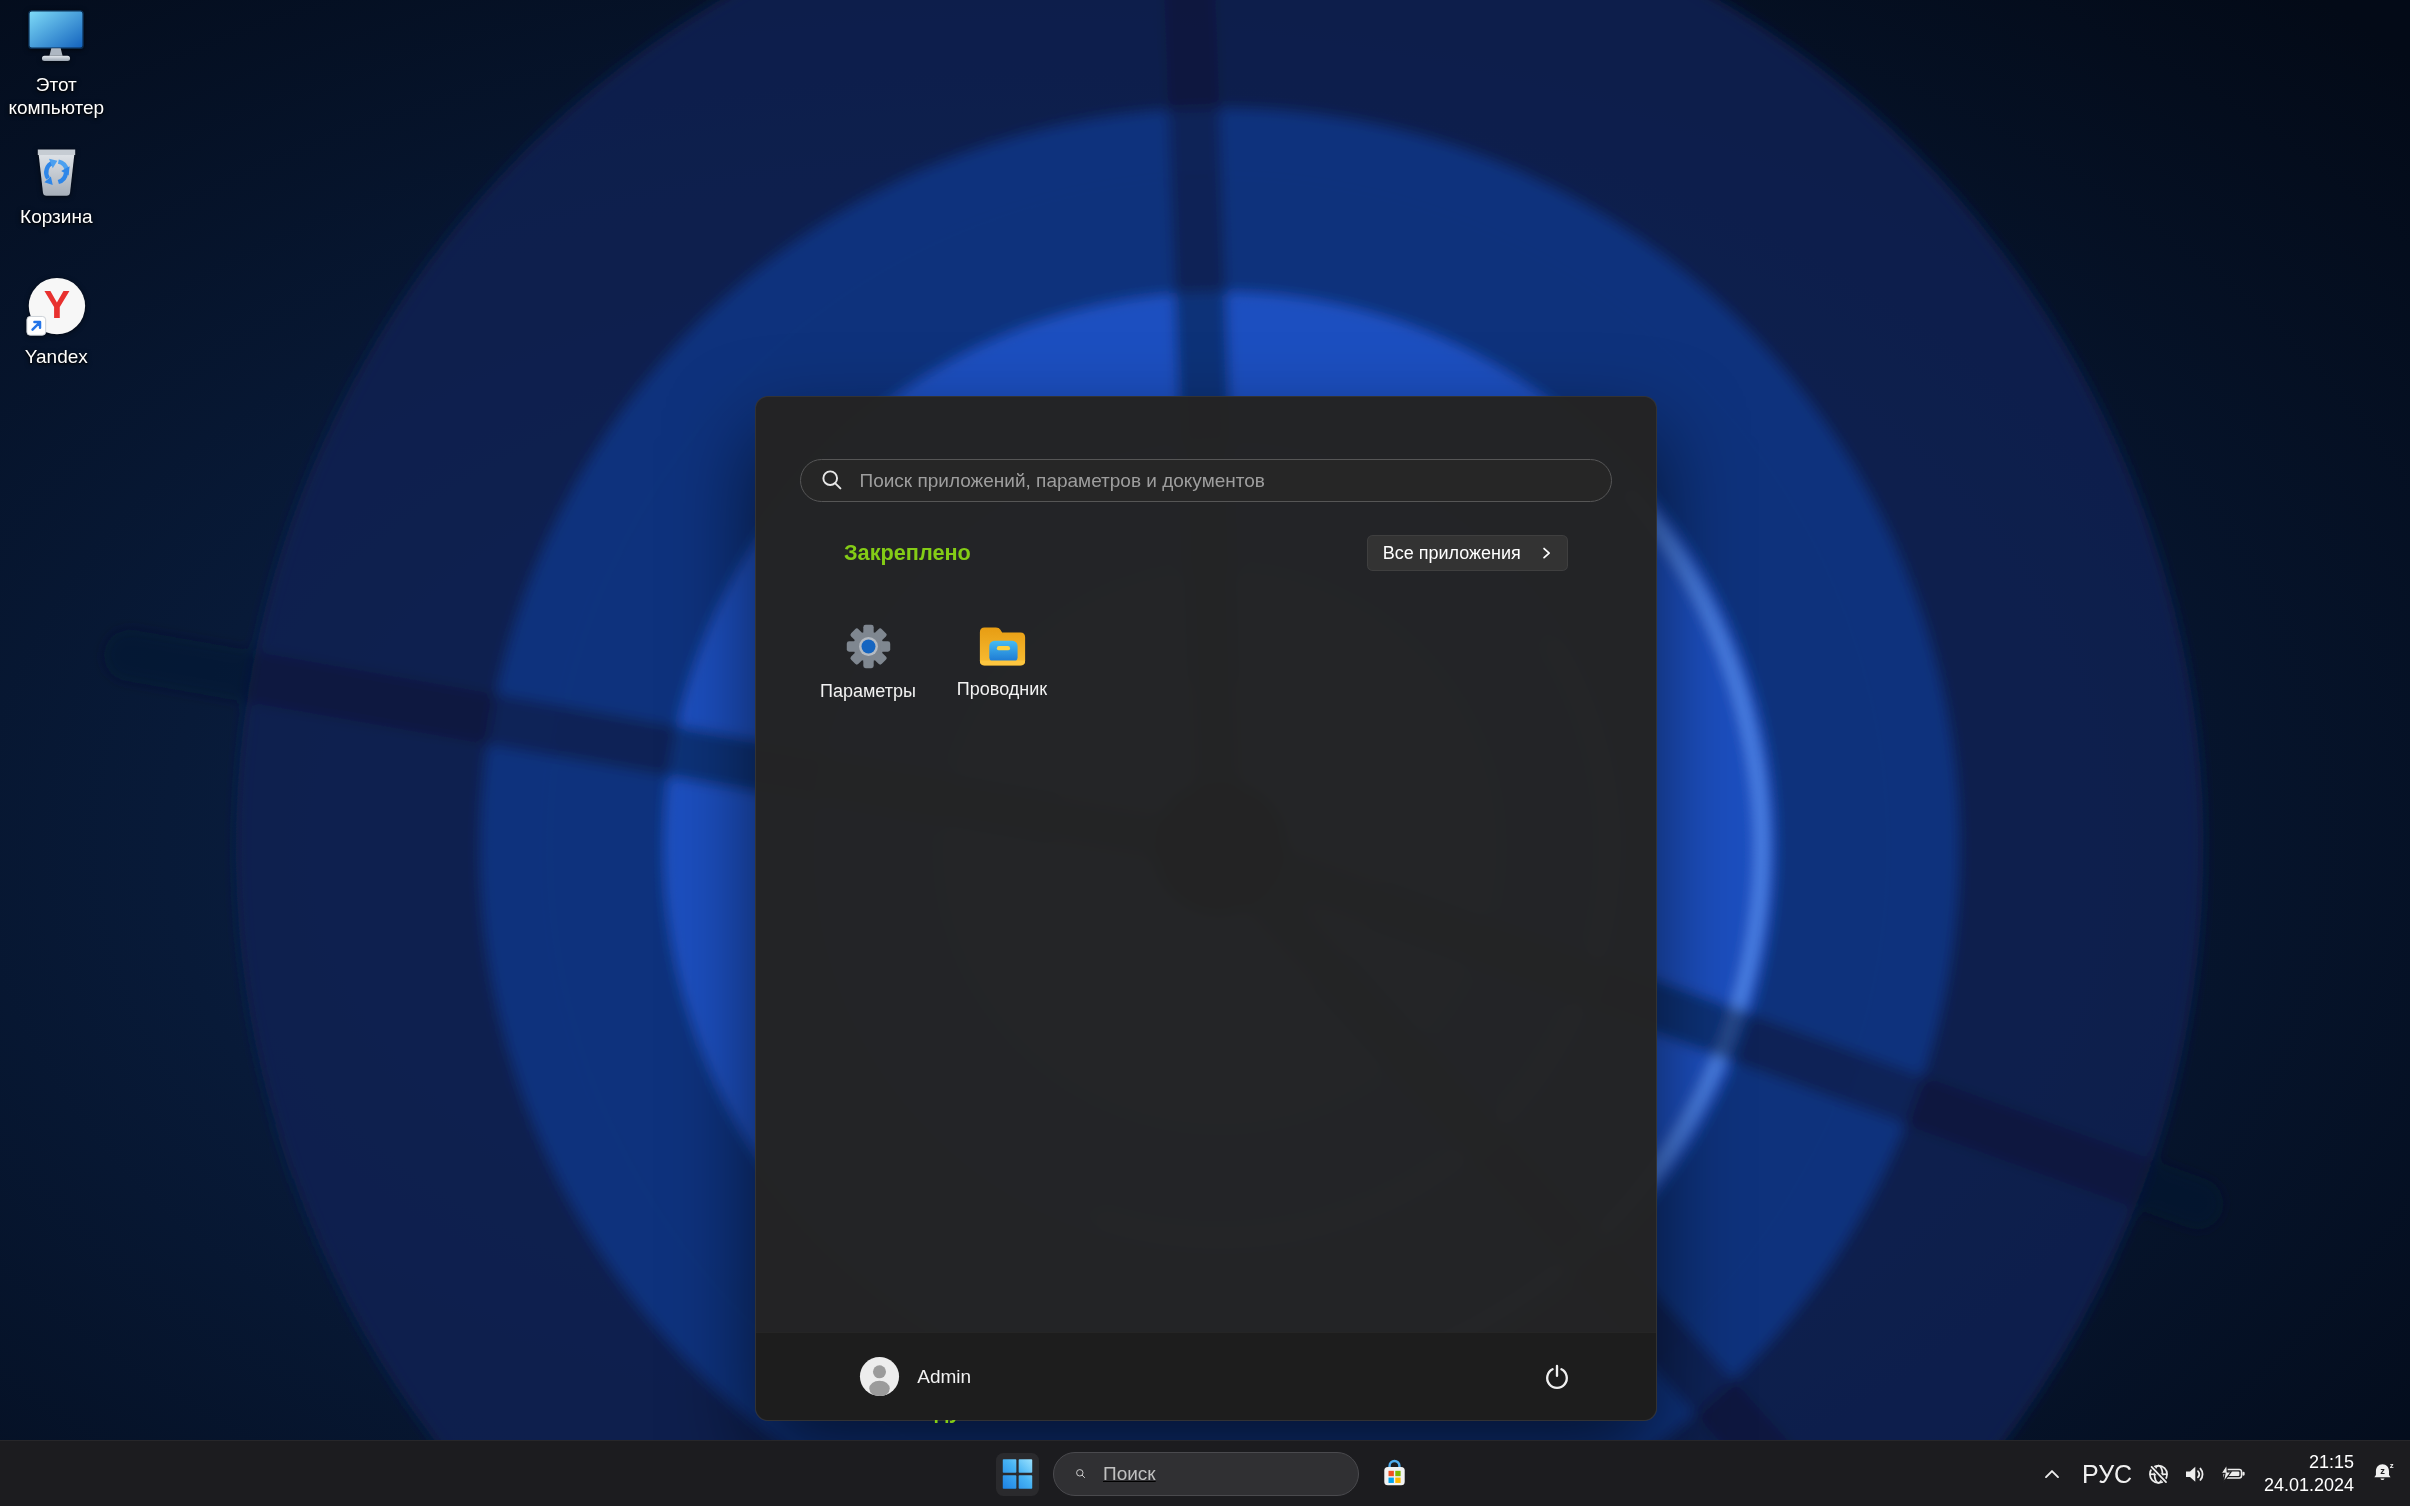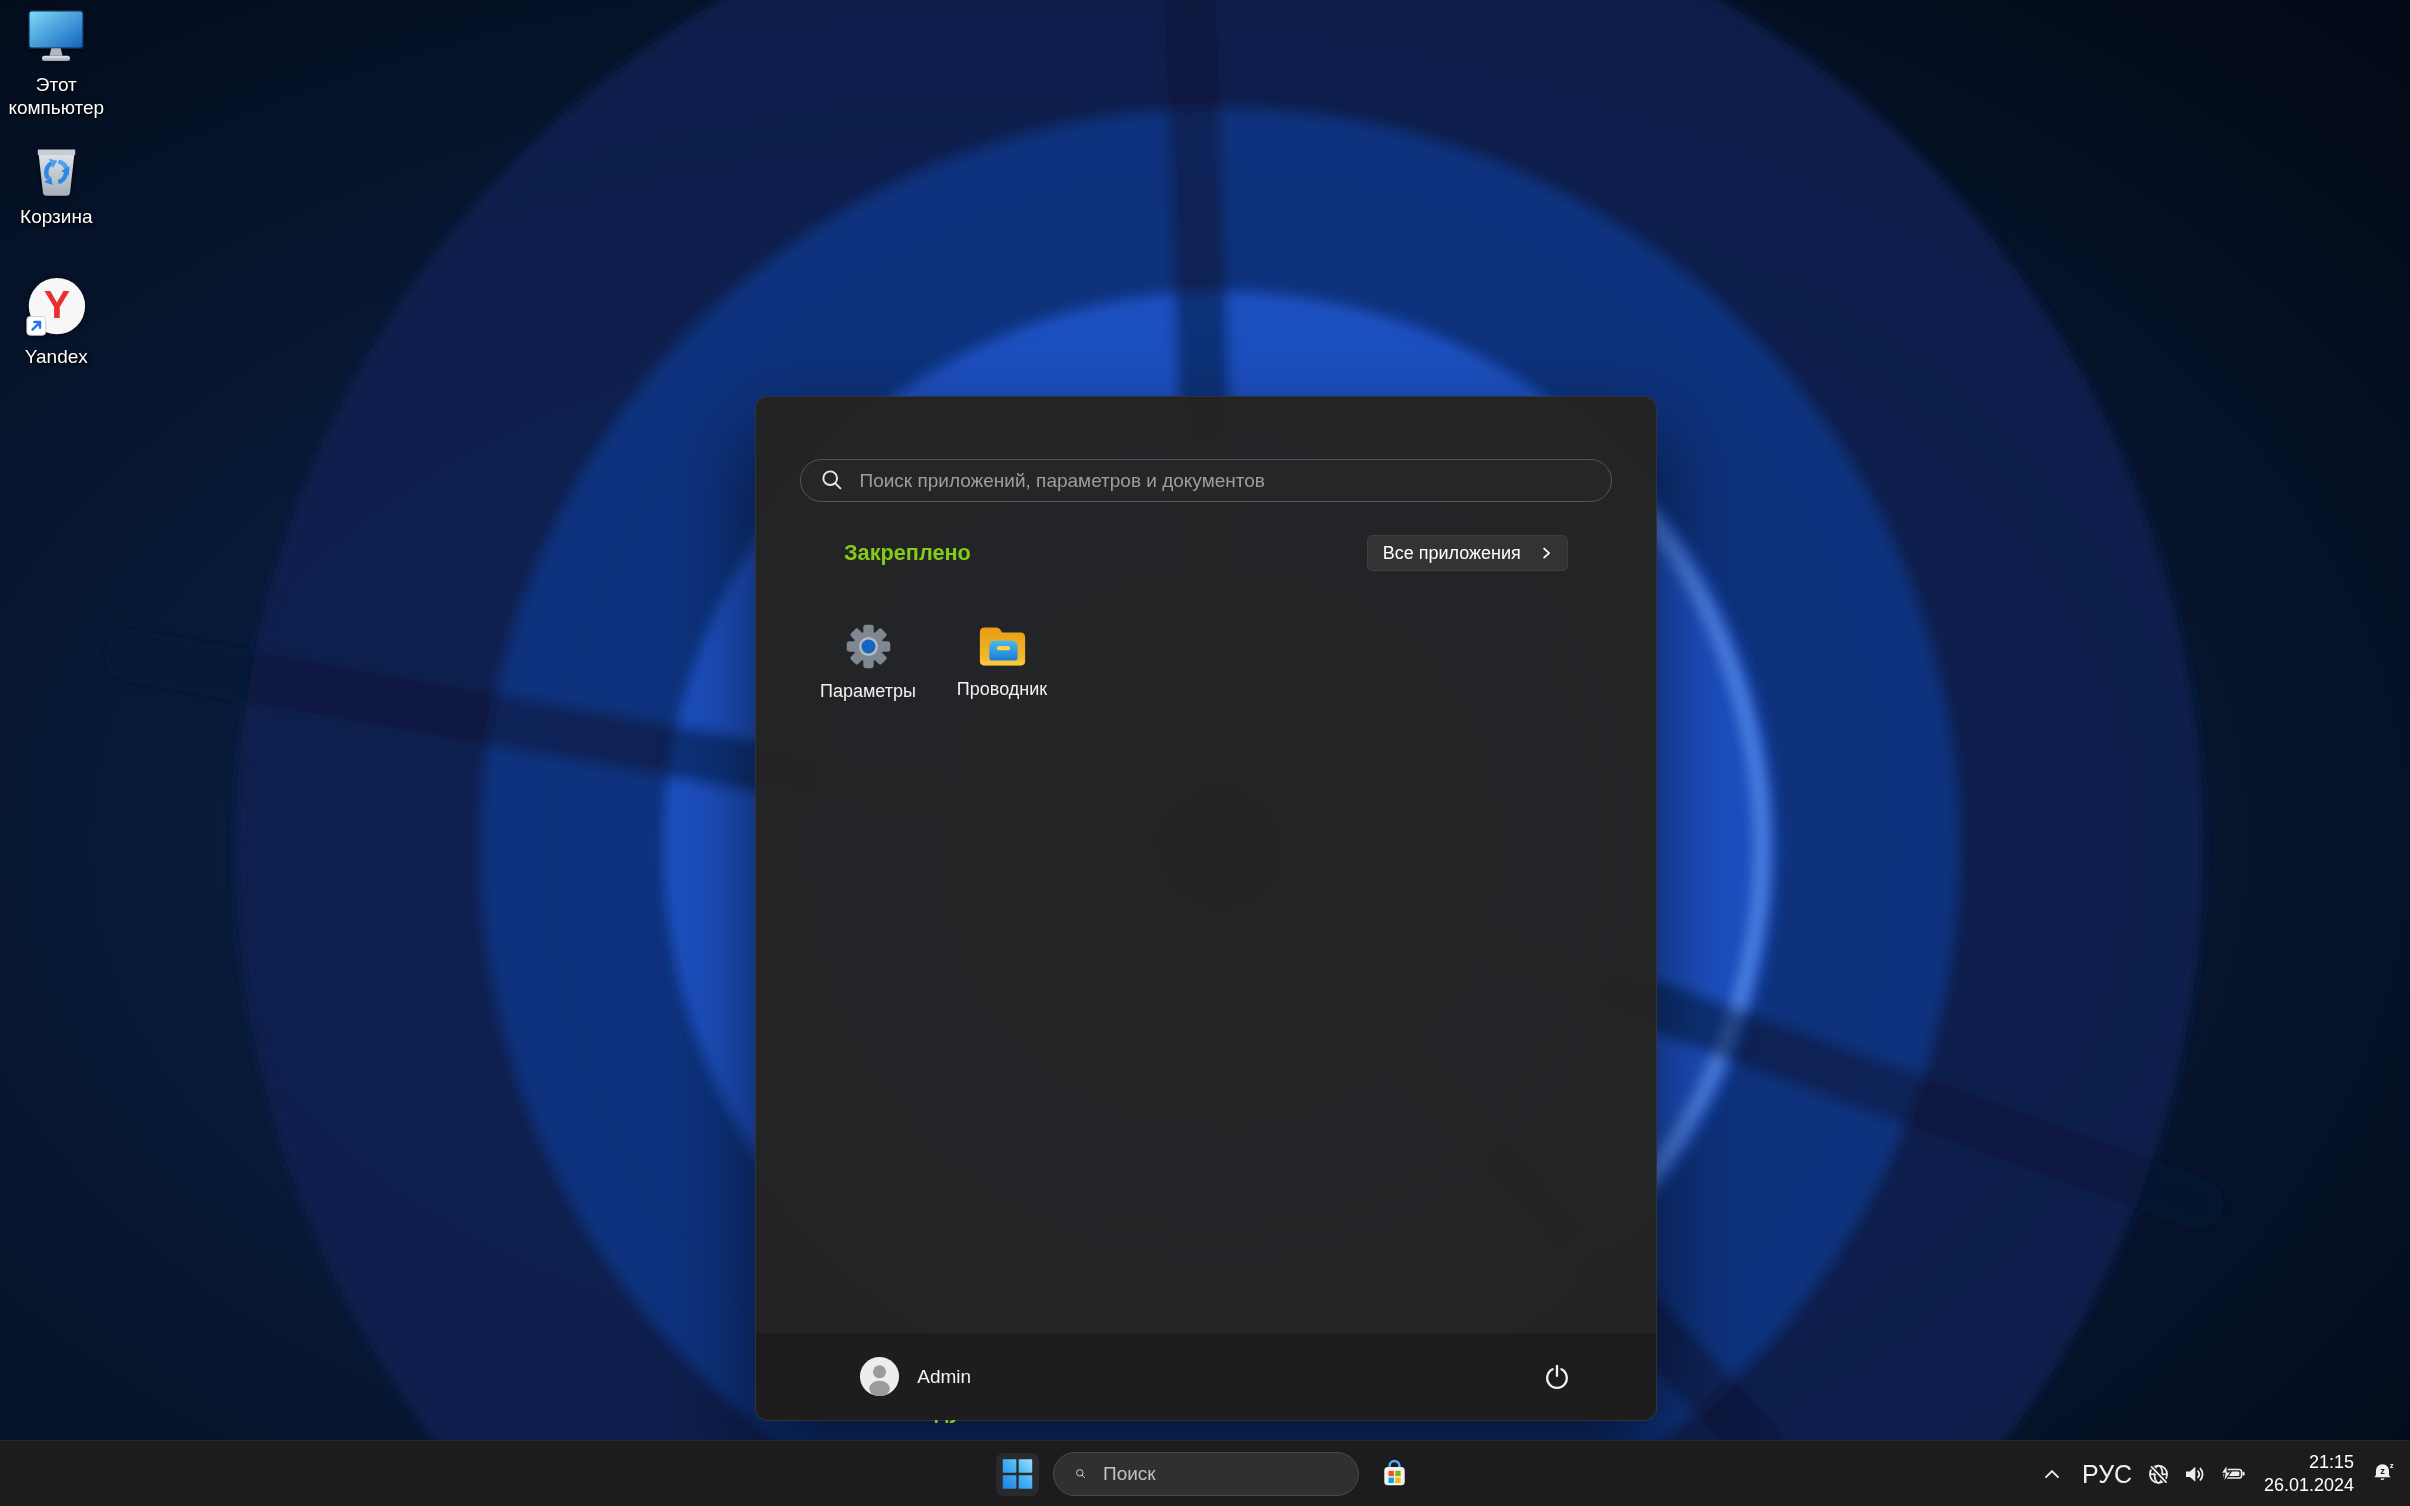--- a/index.html
+++ b/index.html
@@ -52,21 +52,21 @@
   
   .taskbar{position:absolute;left:0;right:0;bottom:0;height:66px;background:#1c1c1f;
     border-top:0.9px solid rgba(255,255,255,.05);}
   .tb-center{position:absolute;left:50%;top:0;height:100%;transform:translateX(-50%);
     display:flex;align-items:center;gap:14px;}
   .tb-btn{width:43px;height:43px;display:flex;align-items:center;justify-content:center;
     background:transparent;border:none;border-radius:7.5px;}
   .tb-start{background:rgba(255,255,255,.061);}
   .tb-search{width:306px;height:44px;background:#303033;border:0.9px solid #4a4a4e;
     border-radius:22.6px;display:flex;align-items:center;gap:15px;padding:0 7.5px 0 21px;
-    box-sizing:border-box;}
+    box-sizing:border-box;text-decoration:underline;}
   .tb-search input{flex:1;background:transparent;border:none;outline:none;
     color:#d6d6d6;font-size:19px;font-family:inherit;}
   .tb-search input::placeholder{color:#c0c0c0;}
   .tb-tray{position:absolute;right:7.5px;top:0;height:100%;display:flex;align-items:center;}
   .tray-btn{height:45px;display:flex;align-items:center;justify-content:center;
     background:transparent;border:none;border-radius:5.6px;color:#eaeaea;}
   .tb-lang{width:49px;font-size:25px;color:#f0f0f0;font-family:inherit;}
   .tb-clock{margin:0 9.4px 0 13px;text-align:right;color:#fff;font-size:18px;line-height:22.6px;}
 </style>
 </head>
@@ -345,21 +345,21 @@
         <svg width="29" height="23.5" viewBox="0 0 30 24">
           <rect x="6" y="7" width="20" height="10" rx="2.6" fill="none" stroke="#ededed" stroke-width="1.8"></rect>
           <rect x="9.5" y="9.5" width="14" height="5" rx="1.2" fill="#ededed"></rect>
           <rect x="27" y="9.8" width="2.6" height="4.4" rx="1.2" fill="#ededed"></rect>
           <path d="M9 1.5 L2.5 11.5 L7 11.5 L5 22 L14 9.8 L9.5 9.8 Z" fill="#ededed" stroke="#1c1c1f" stroke-width="1.3"></path>
         </svg>
       </button>
 
       <div class="tb-clock">
         <div>21:15</div>
-        <div>26.01.2024</div>
+        <div>24.01.2024</div>
       </div>
 
       <button class="tray-btn" style="width:40px">
         <svg width="27" height="25.4" viewBox="0 0 26 24">
           <path d="M12 3 C8.2 3 5.7 6 5.7 9.6 L5.7 13.2 L4.2 15.4 L19.8 15.4 L18.3 13.2 L18.3 9.6 C18.3 6 15.8 3 12 3 Z" fill="#f0f0f0"></path>
           <path d="M10 16.6 a2.1 2.1 0 0 0 4 0 Z" fill="#f0f0f0"></path>
           <text x="12" y="12.6" text-anchor="middle" font-size="9" font-weight="bold" font-family="Liberation Sans, DejaVu Sans, sans-serif" fill="#1c1c1f">z</text>
           <text x="21" y="7" text-anchor="middle" font-size="7.5" font-weight="bold" font-family="Liberation Sans, DejaVu Sans, sans-serif" fill="#f0f0f0">z</text>
         </svg>
       </button>

